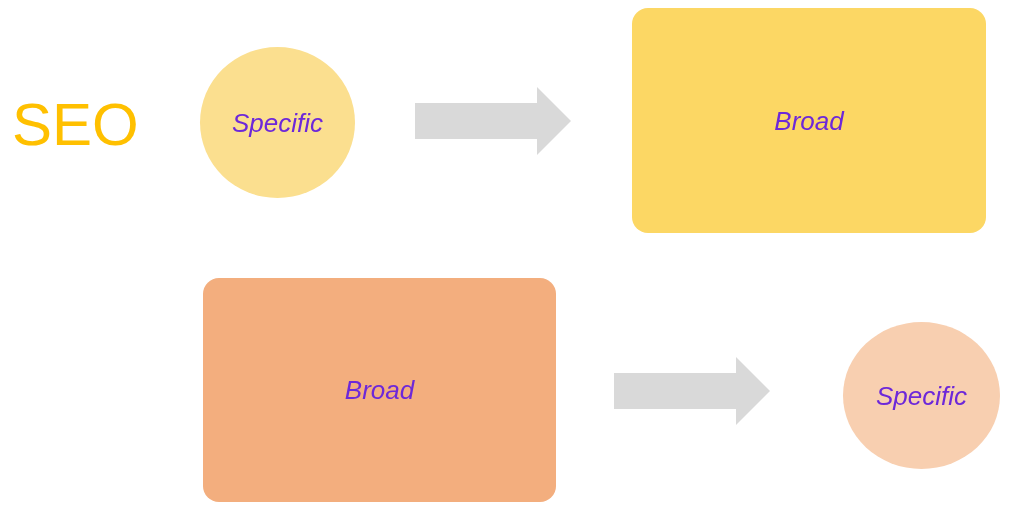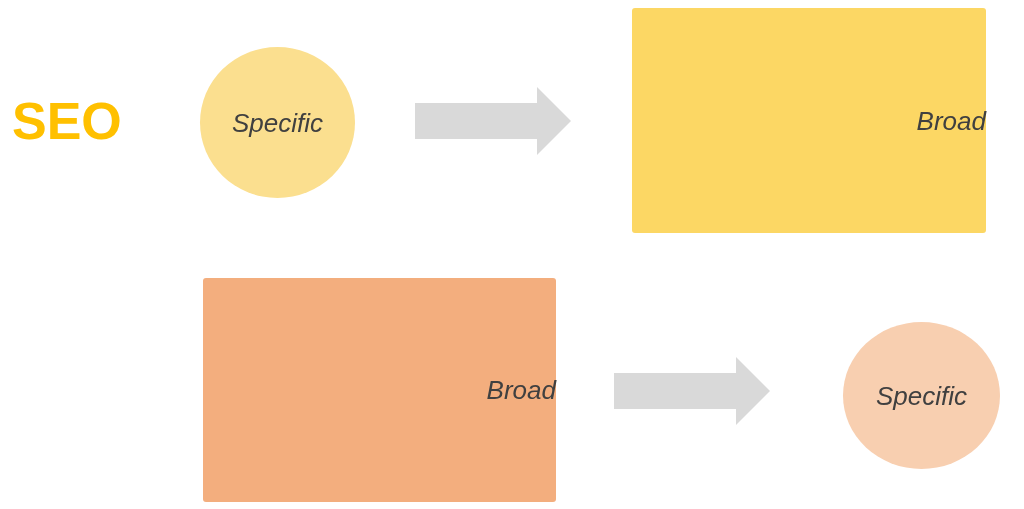--- a/index.html
+++ b/index.html
@@ -15,26 +15,26 @@
     position: relative;
     width: 1024px;
     height: 509px;
     background: #ffffff;
     overflow: hidden;
   }
 
   
   .row-label {
     position: absolute;
-    font-weight: bold;
+    font-weight: normal;
     font-style: normal;
     letter-spacing: 0px;
     line-height: 1;
     white-space: nowrap;
-    font-size: 52px;
+    font-size: 60px;
   }
   #label-seo {
     left: 12px;
     top: 95px;
     color: #ffc000;
   }
   #label-ppc {
     left: 12px;
     top: 363px;
     color: #f0a06e;
@@ -44,26 +44,26 @@
   .shape {
     position: absolute;
     display: flex;
     align-items: center;
     justify-content: center;
     box-sizing: border-box;
   }
   .shape-text {
     font-style: italic;
     font-size: 26px;
-    color: #404040;
+    color: #6d28d9;
     line-height: 1;
     white-space: nowrap;
   }
   .circle { border-radius: 50%; }
-  .rounded-rect { border-radius: 3px; justify-content: flex-end; }
+  .rounded-rect { border-radius: 16px; }
 
   
   #seo-specific-circle {
     left: 200px;
     top: 47px;
     width: 155px;
     height: 151px;
     background: #fbdf8f;
   }
   #seo-broad-rect {

